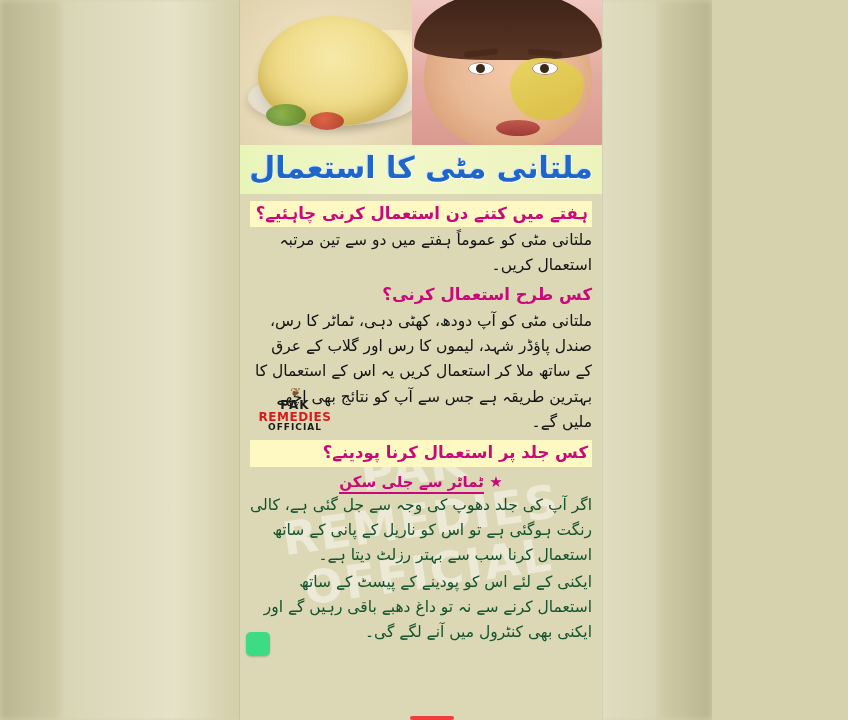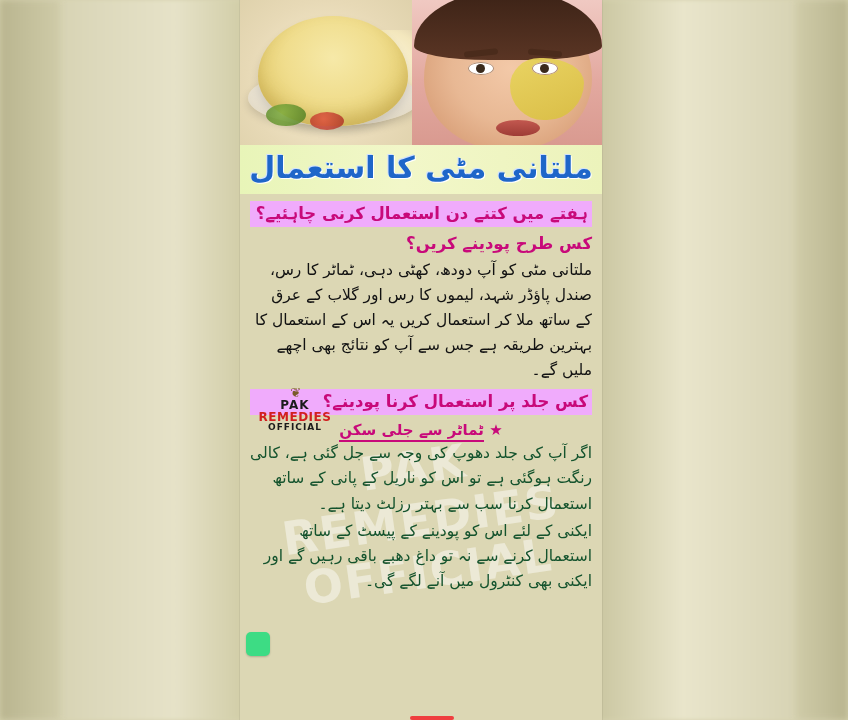--- a/index.html
+++ b/index.html
@@ -3,21 +3,21 @@
 <meta charset="utf-8">
 <style>
   html,body{margin:0;padding:0;}
   body{
     width:848px;height:720px;
     background:#d6d2ae;
     font-family:"DejaVu Sans", sans-serif;
     overflow:hidden;
   }
   
-  .stage{position:relative;width:848px;height:720px;overflow:hidden;}
+  .stage{position:relative;width:712px;height:720px;overflow:hidden;}
   .bg-left{
     position:absolute;left:0;top:0;width:250px;height:720px;
     background:linear-gradient(90deg,#cfcba8 0%,#ddd9bc 40%,#e6e2c8 70%,#cfcba4 100%);
     filter:blur(2px);
   }
   .bg-right{
     position:absolute;right:0;top:0;width:254px;height:720px;
     background:linear-gradient(270deg,#cfcba8 0%,#ddd9bc 35%,#e9e5cb 65%,#c9c59f 100%);
     filter:blur(2px);
   }
@@ -133,21 +133,21 @@
     direction:rtl;letter-spacing:0px;line-height:1.15;
   }
 
   .content{position:relative;padding:2px 10px 0;direction:rtl;text-align:right;}
 
   .heading{
     font-size:16.5px;font-weight:bold;color:#c8097a;
     line-height:1.5;margin:5px 0 1px;direction:rtl;
   }
   .heading.green-bg{
-    background:#f0abfc;display:block;padding:1px 4px;
+    background:#fef9c3;display:block;padding:1px 4px;
   }
   .heading.plain{background:transparent;}
   .para{
     font-size:15.5px;color:#121212;line-height:1.62;margin:0 0 2px;
     direction:rtl;text-align:right;
   }
   .para.pink{color:#14532d;font-weight:normal;}
   .bullet{
     font-size:15px;color:#c8097a;font-weight:bold;text-align:center;
     margin:6px 0 2px;direction:rtl;
@@ -215,22 +215,23 @@
 
     <div class="title-bar">
       <div class="title-text">ملتانی مٹی کا استعمال</div>
     </div>
 
     <div class="watermark">PAK<br>REMEDIES<br>OFFICIAL</div>
 
     <div class="content">
 
       <div class="heading green-bg">ہفتے میں کتنے دن استعمال کرنی چاہئیے؟</div>
-
-      <div class="heading plain">کس طرح پودینے کریں؟</div>
+      <div class="para">ملتانی مٹی کو عموماً ہفتے میں دو سے تین مرتبہ استعمال کریں۔</div>
+
+      <div class="heading plain">کس طرح استعمال کرنی؟</div>
       <div class="para">ملتانی مٹی کو آپ دودھ، کھٹی دہی، ٹماٹر کا رس، صندل پاؤڈر شہد، لیموں کا رس اور گلاب کے عرق کے ساتھ ملا کر استعمال کریں یہ اس کے استعمال کا بہترین طریقہ ہے جس سے آپ کو نتائج بھی اچھے ملیں گے۔</div>
 
       <div class="heading green-bg">کس جلد پر استعمال کرنا پودینے؟</div>
 
       <div class="bullet">
         <span class="star">★</span>
         <span class="u">ٹماٹر سے جلی سکن</span>
       </div>
       <div class="para pink">اگر آپ کی جلد دھوپ کی وجہ سے جل گئی ہے، کالی رنگت ہوگئی ہے تو اس کو ناریل کے پانی کے ساتھ استعمال کرنا سب سے بہتر رزلٹ دیتا ہے۔</div>
 

